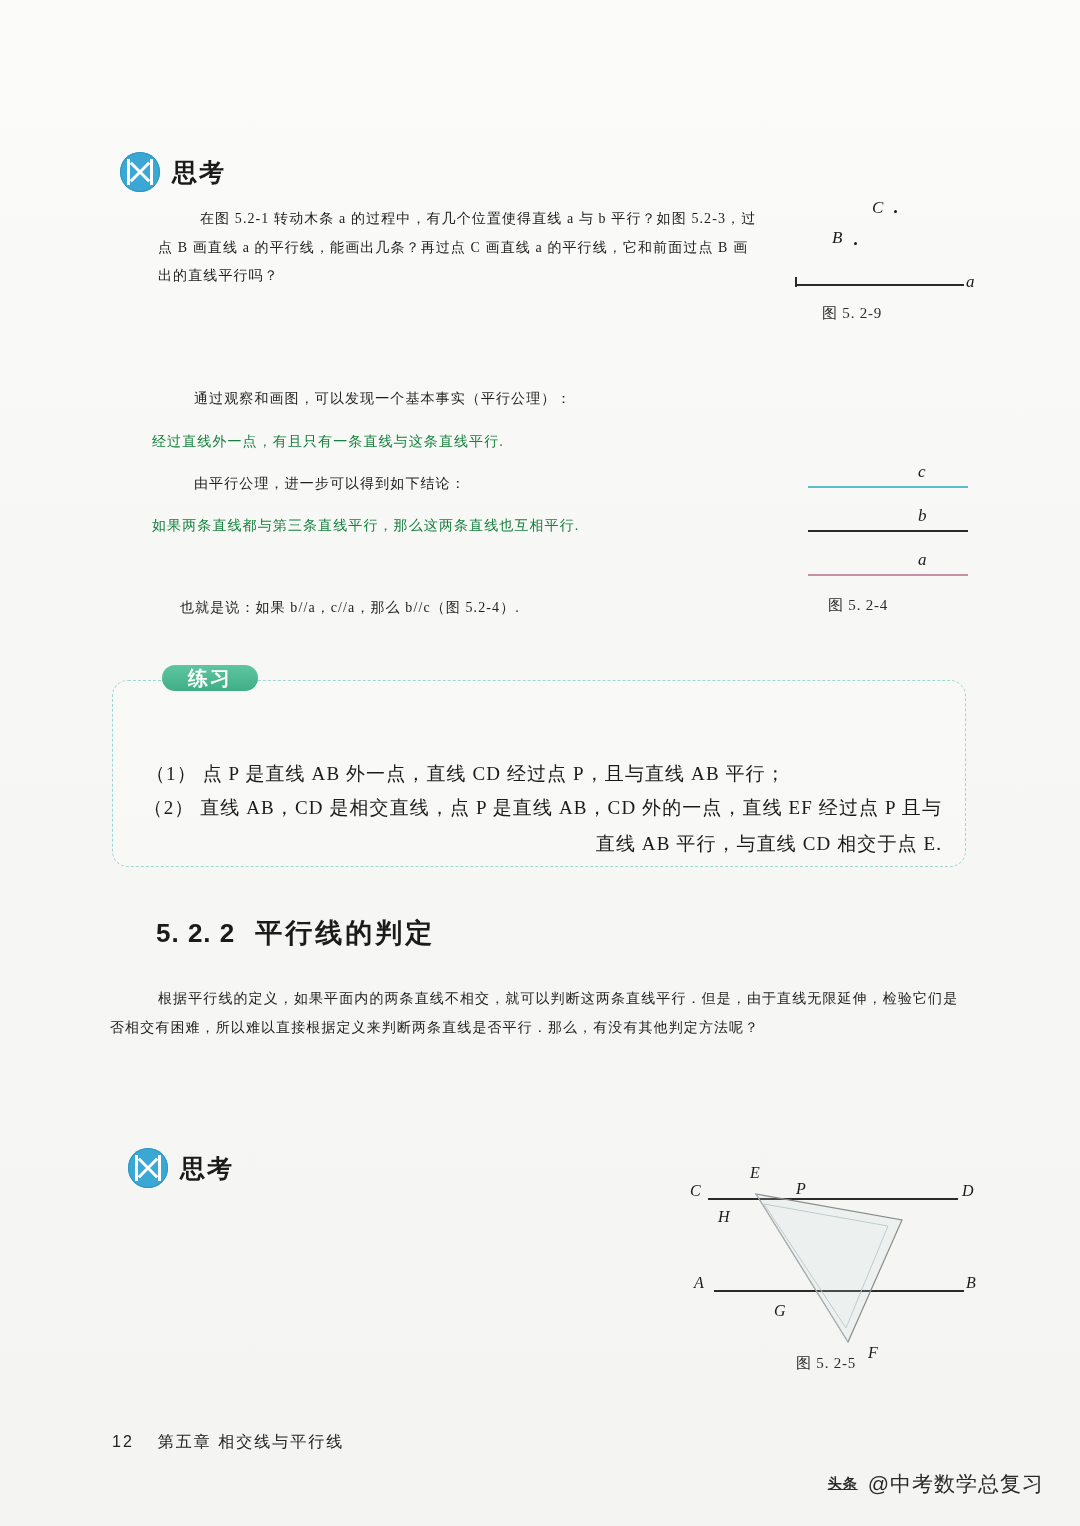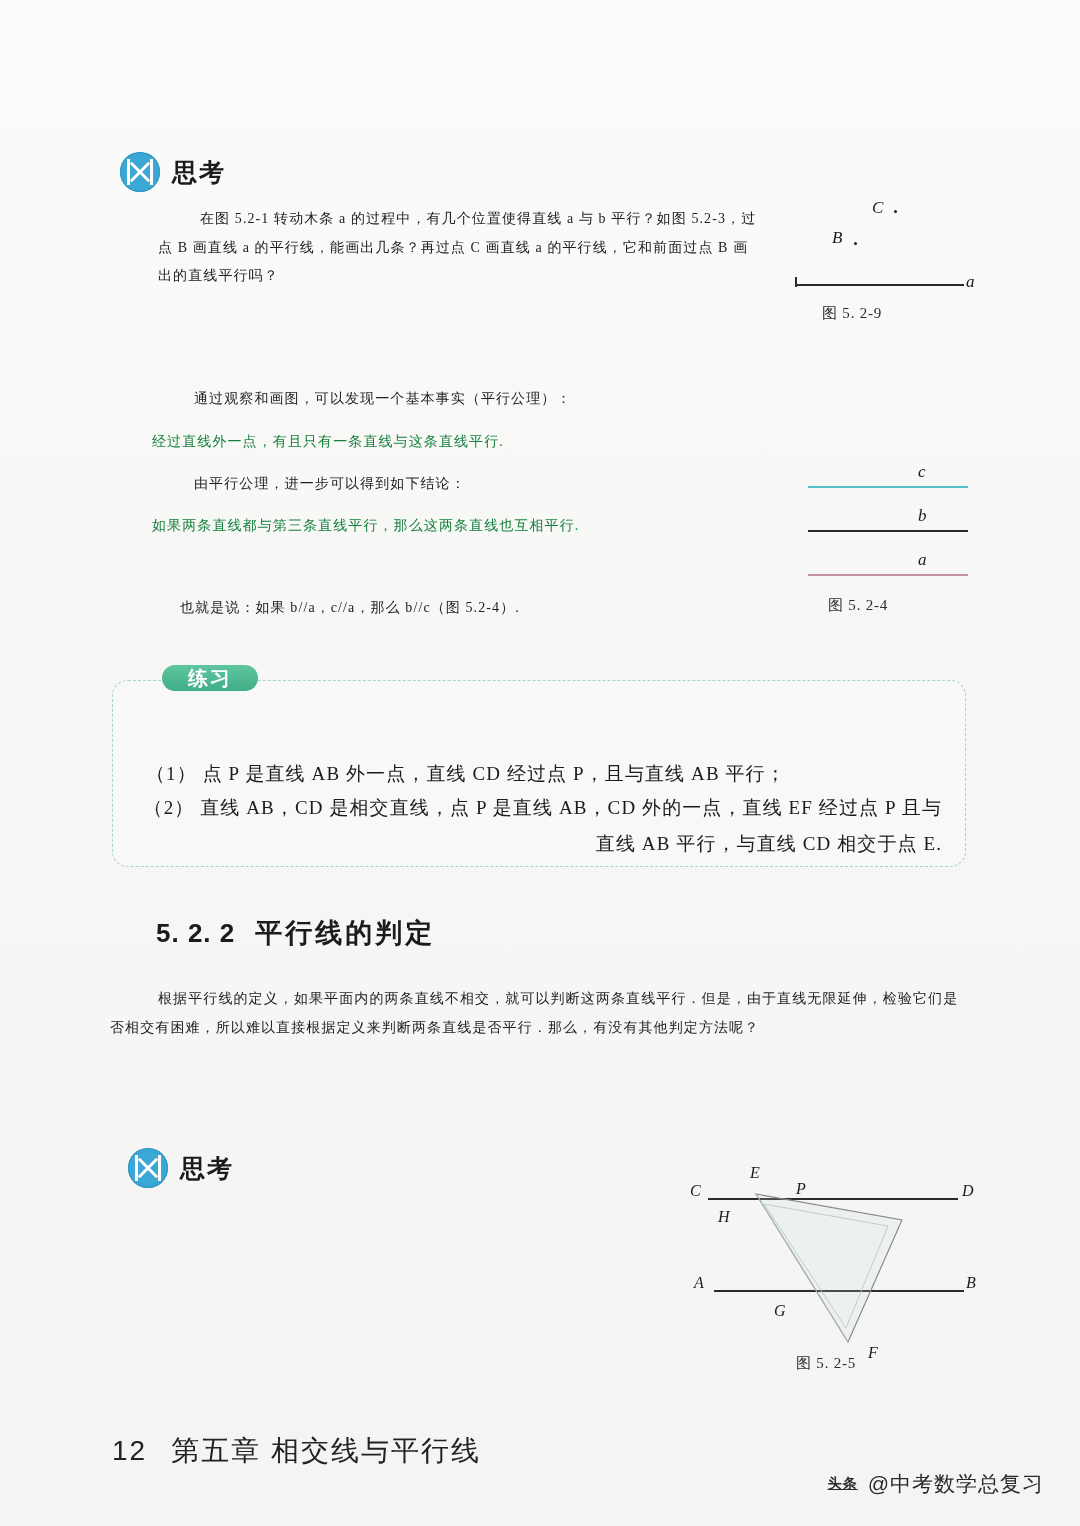--- a/index.html
+++ b/index.html
@@ -237,21 +237,21 @@
 
   
   .footer {
     position: absolute;
     left: 112px;
     top: 1432px;
     display: flex;
     align-items: baseline;
     gap: 24px;
     font-family: "Liberation Sans", sans-serif;
-    font-size: 28px;
+    font-size: 16px;
     letter-spacing: 2px;
     color: #222;
   }
   .footer .pg { font-weight: normal; }
   .watermark {
     position: absolute;
     right: 36px;
     top: 1470px;
     display: flex;
     align-items: center;

